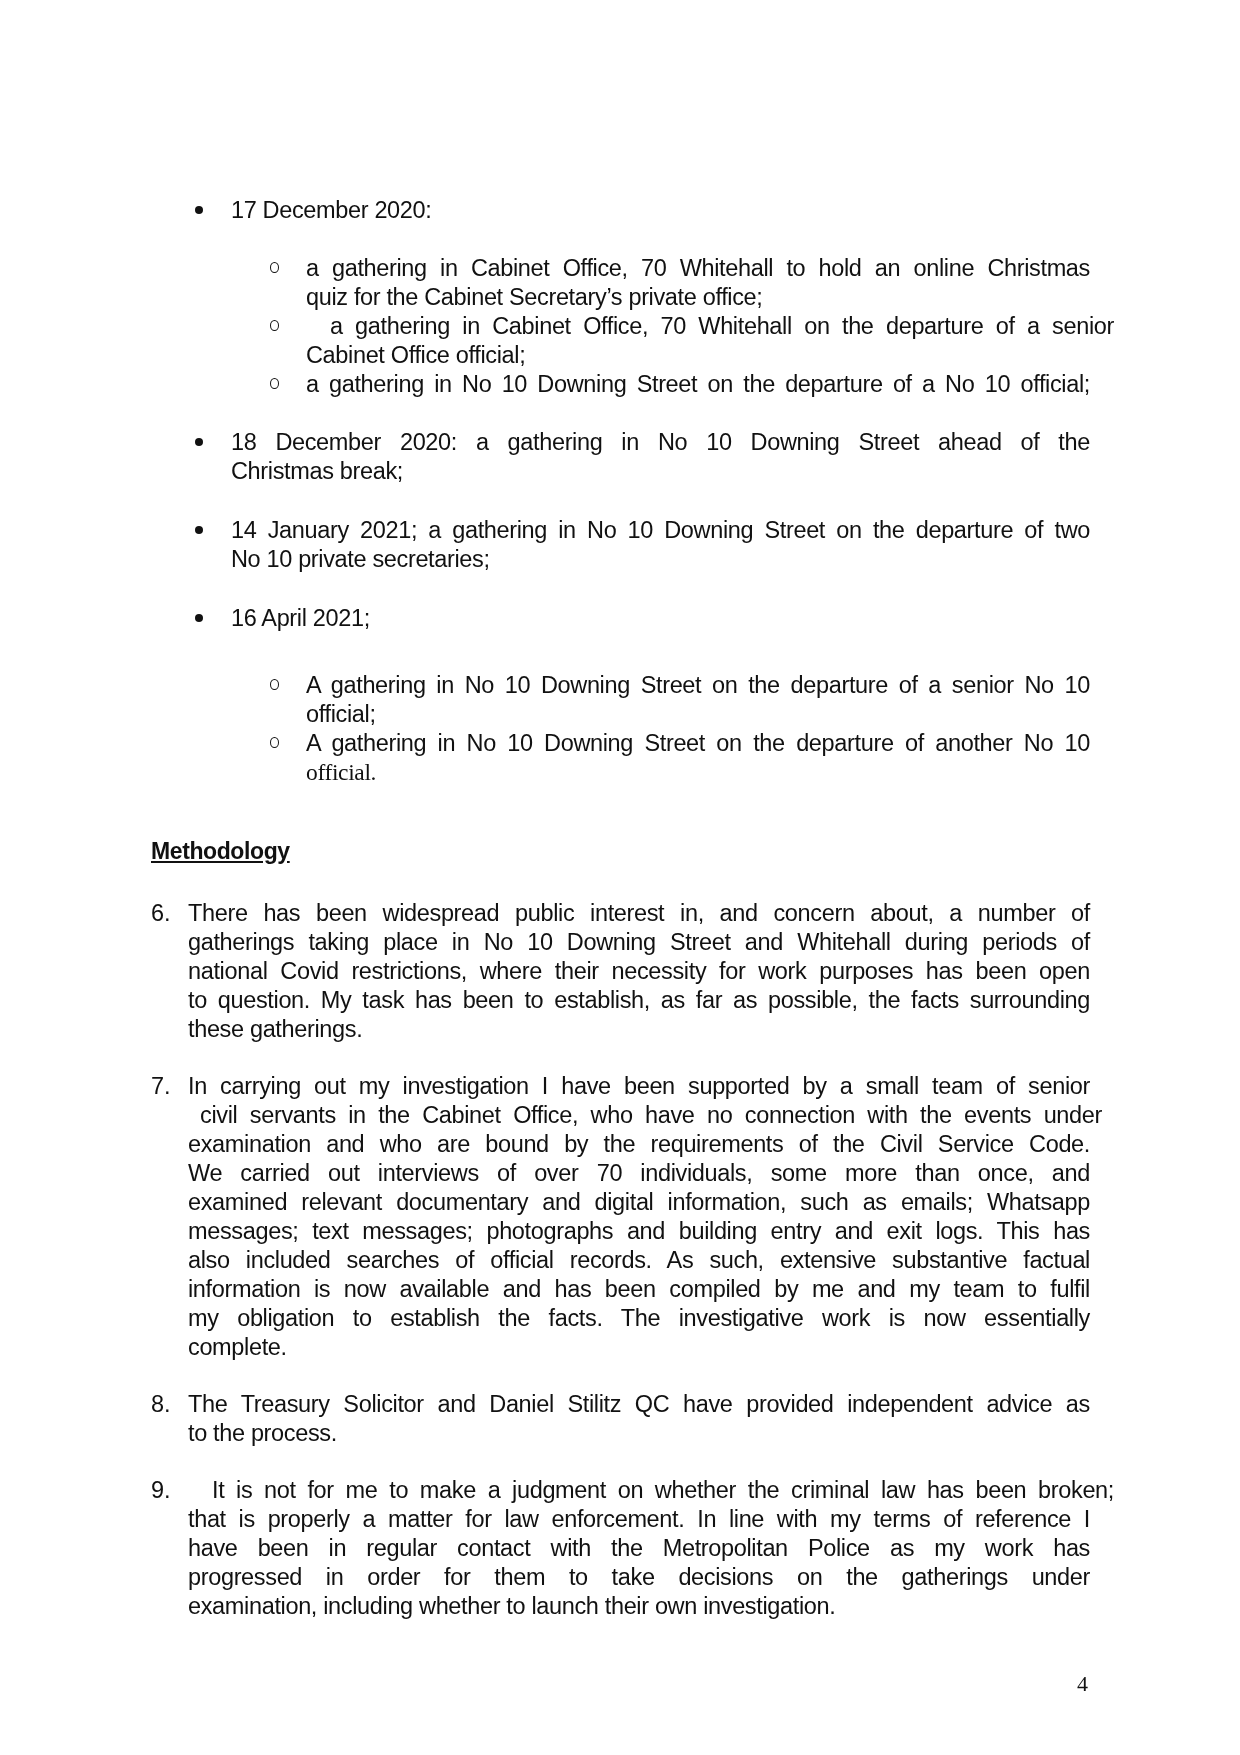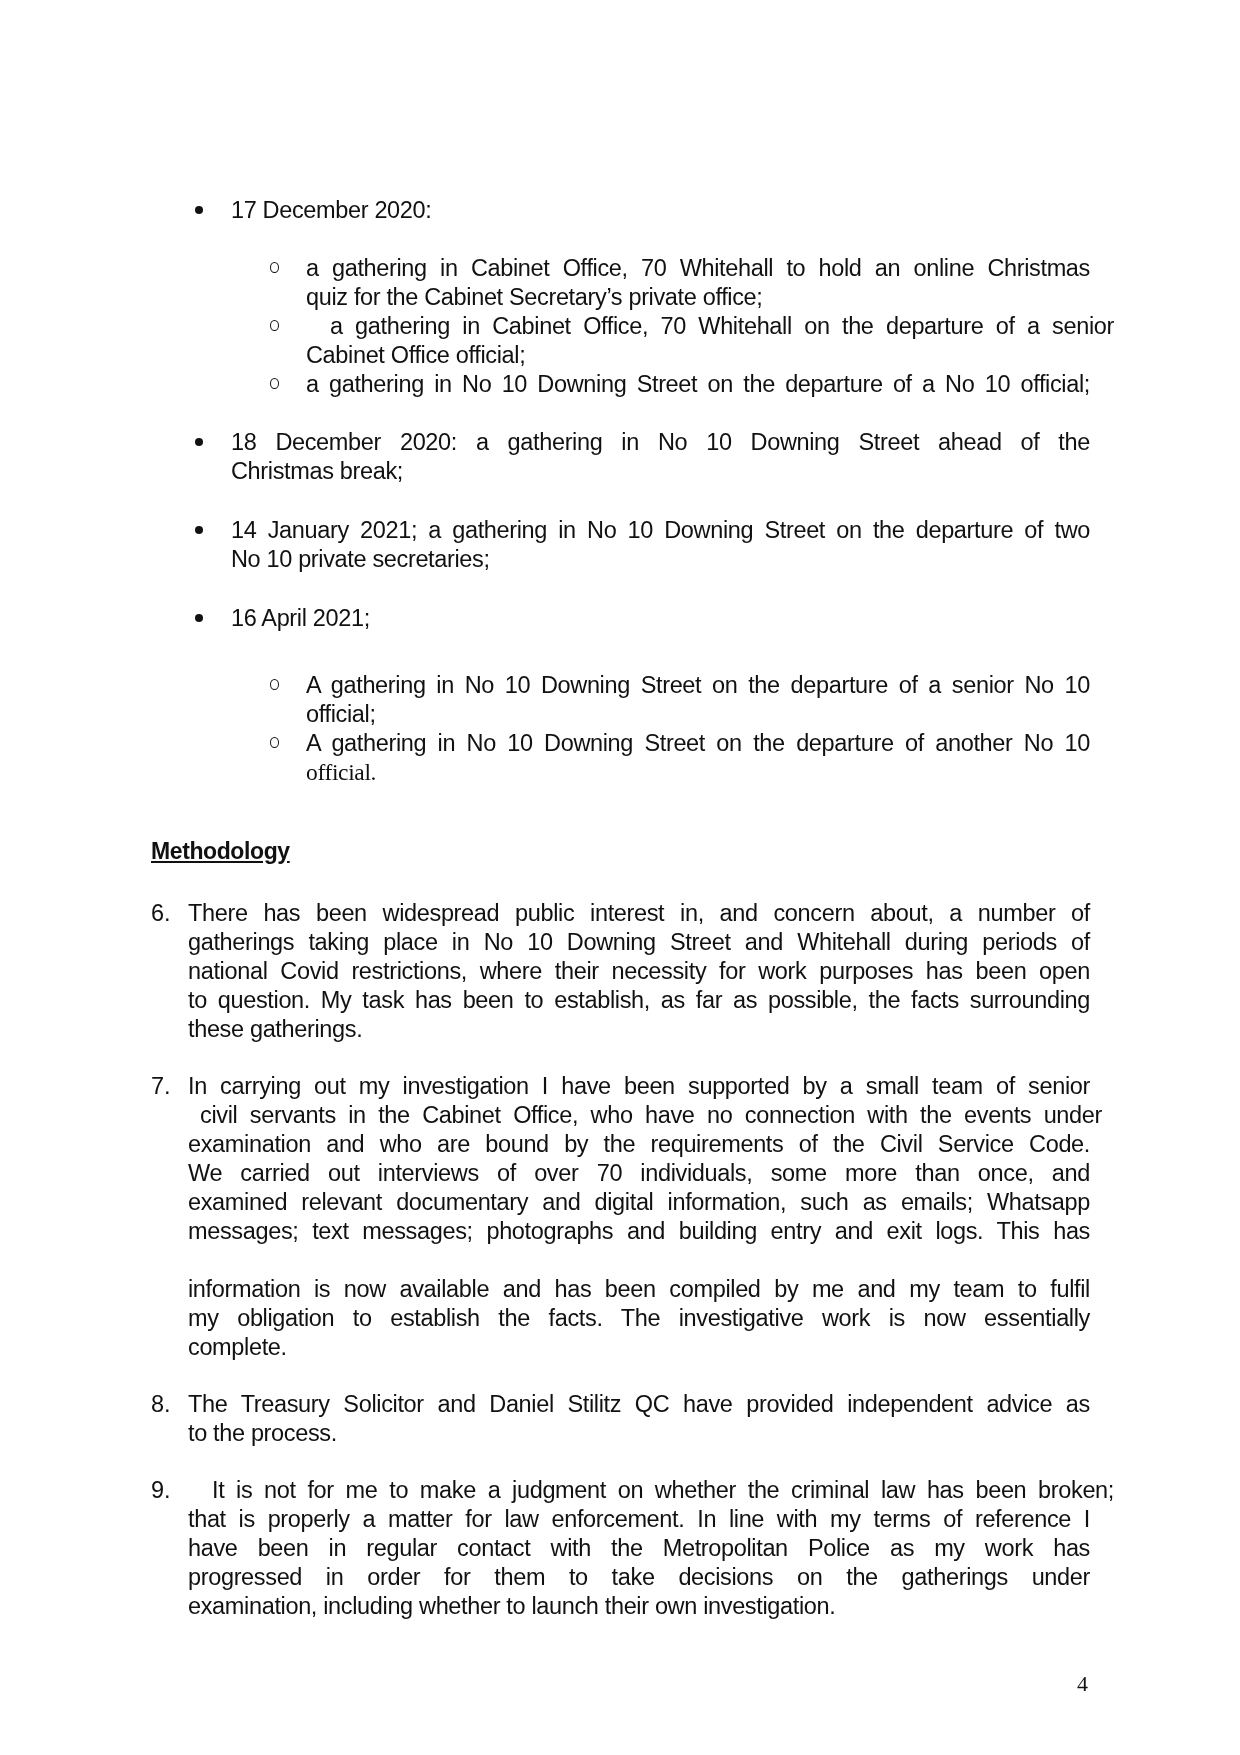--- a/index.html
+++ b/index.html
@@ -76,20 +76,21 @@
   <div class="line justify" style="left:188px; top:970px; width:902px;">to question. My task has been to establish, as far as possible, the facts surrounding</div>
   <div class="line" style="left:188px; top:999px;">these gatherings.</div>
 
   <div class="num" style="left:151px; top:1056px;">7.</div>
   <div class="line justify" style="left:188px; top:1056px; width:902px;">In carrying out my investigation I have been supported by a small team of senior</div>
   <div class="line justify" style="left:188px; top:1085px; width:902px;margin-left:12px;">civil servants in the Cabinet Office, who have no connection with the events under</div>
   <div class="line justify" style="left:188px; top:1114px; width:902px;">examination and who are bound by the requirements of the Civil Service Code.</div>
   <div class="line justify" style="left:188px; top:1143px; width:902px;">We carried out interviews of over 70 individuals, some more than once, and</div>
   <div class="line justify" style="left:188px; top:1172px; width:902px;">examined relevant documentary and digital information, such as emails; Whatsapp</div>
   <div class="line justify" style="left:188px; top:1201px; width:902px;">messages; text messages; photographs and building entry and exit logs. This has</div>
+  <div class="line justify" style="left:188px; top:1230px; width:902px;">also included searches of official records. As such, extensive substantive factual</div>
   <div class="line justify" style="left:188px; top:1259px; width:902px;">information is now available and has been compiled by me and my team to fulfil</div>
   <div class="line justify" style="left:188px; top:1288px; width:902px;">my obligation to establish the facts. The investigative work is now essentially</div>
   <div class="line" style="left:188px; top:1317px;">complete.</div>
 
   <div class="num" style="left:151px; top:1374px;">8.</div>
   <div class="line justify" style="left:188px; top:1374px; width:902px;">The Treasury Solicitor and Daniel Stilitz QC have provided independent advice as</div>
   <div class="line" style="left:188px; top:1403px;">to the process.</div>
 
   <div class="num" style="left:151px; top:1460px;">9.</div>
   <div class="line justify" style="left:188px; top:1460px; width:902px;margin-left:24px;">It is not for me to make a judgment on whether the criminal law has been broken;</div>

